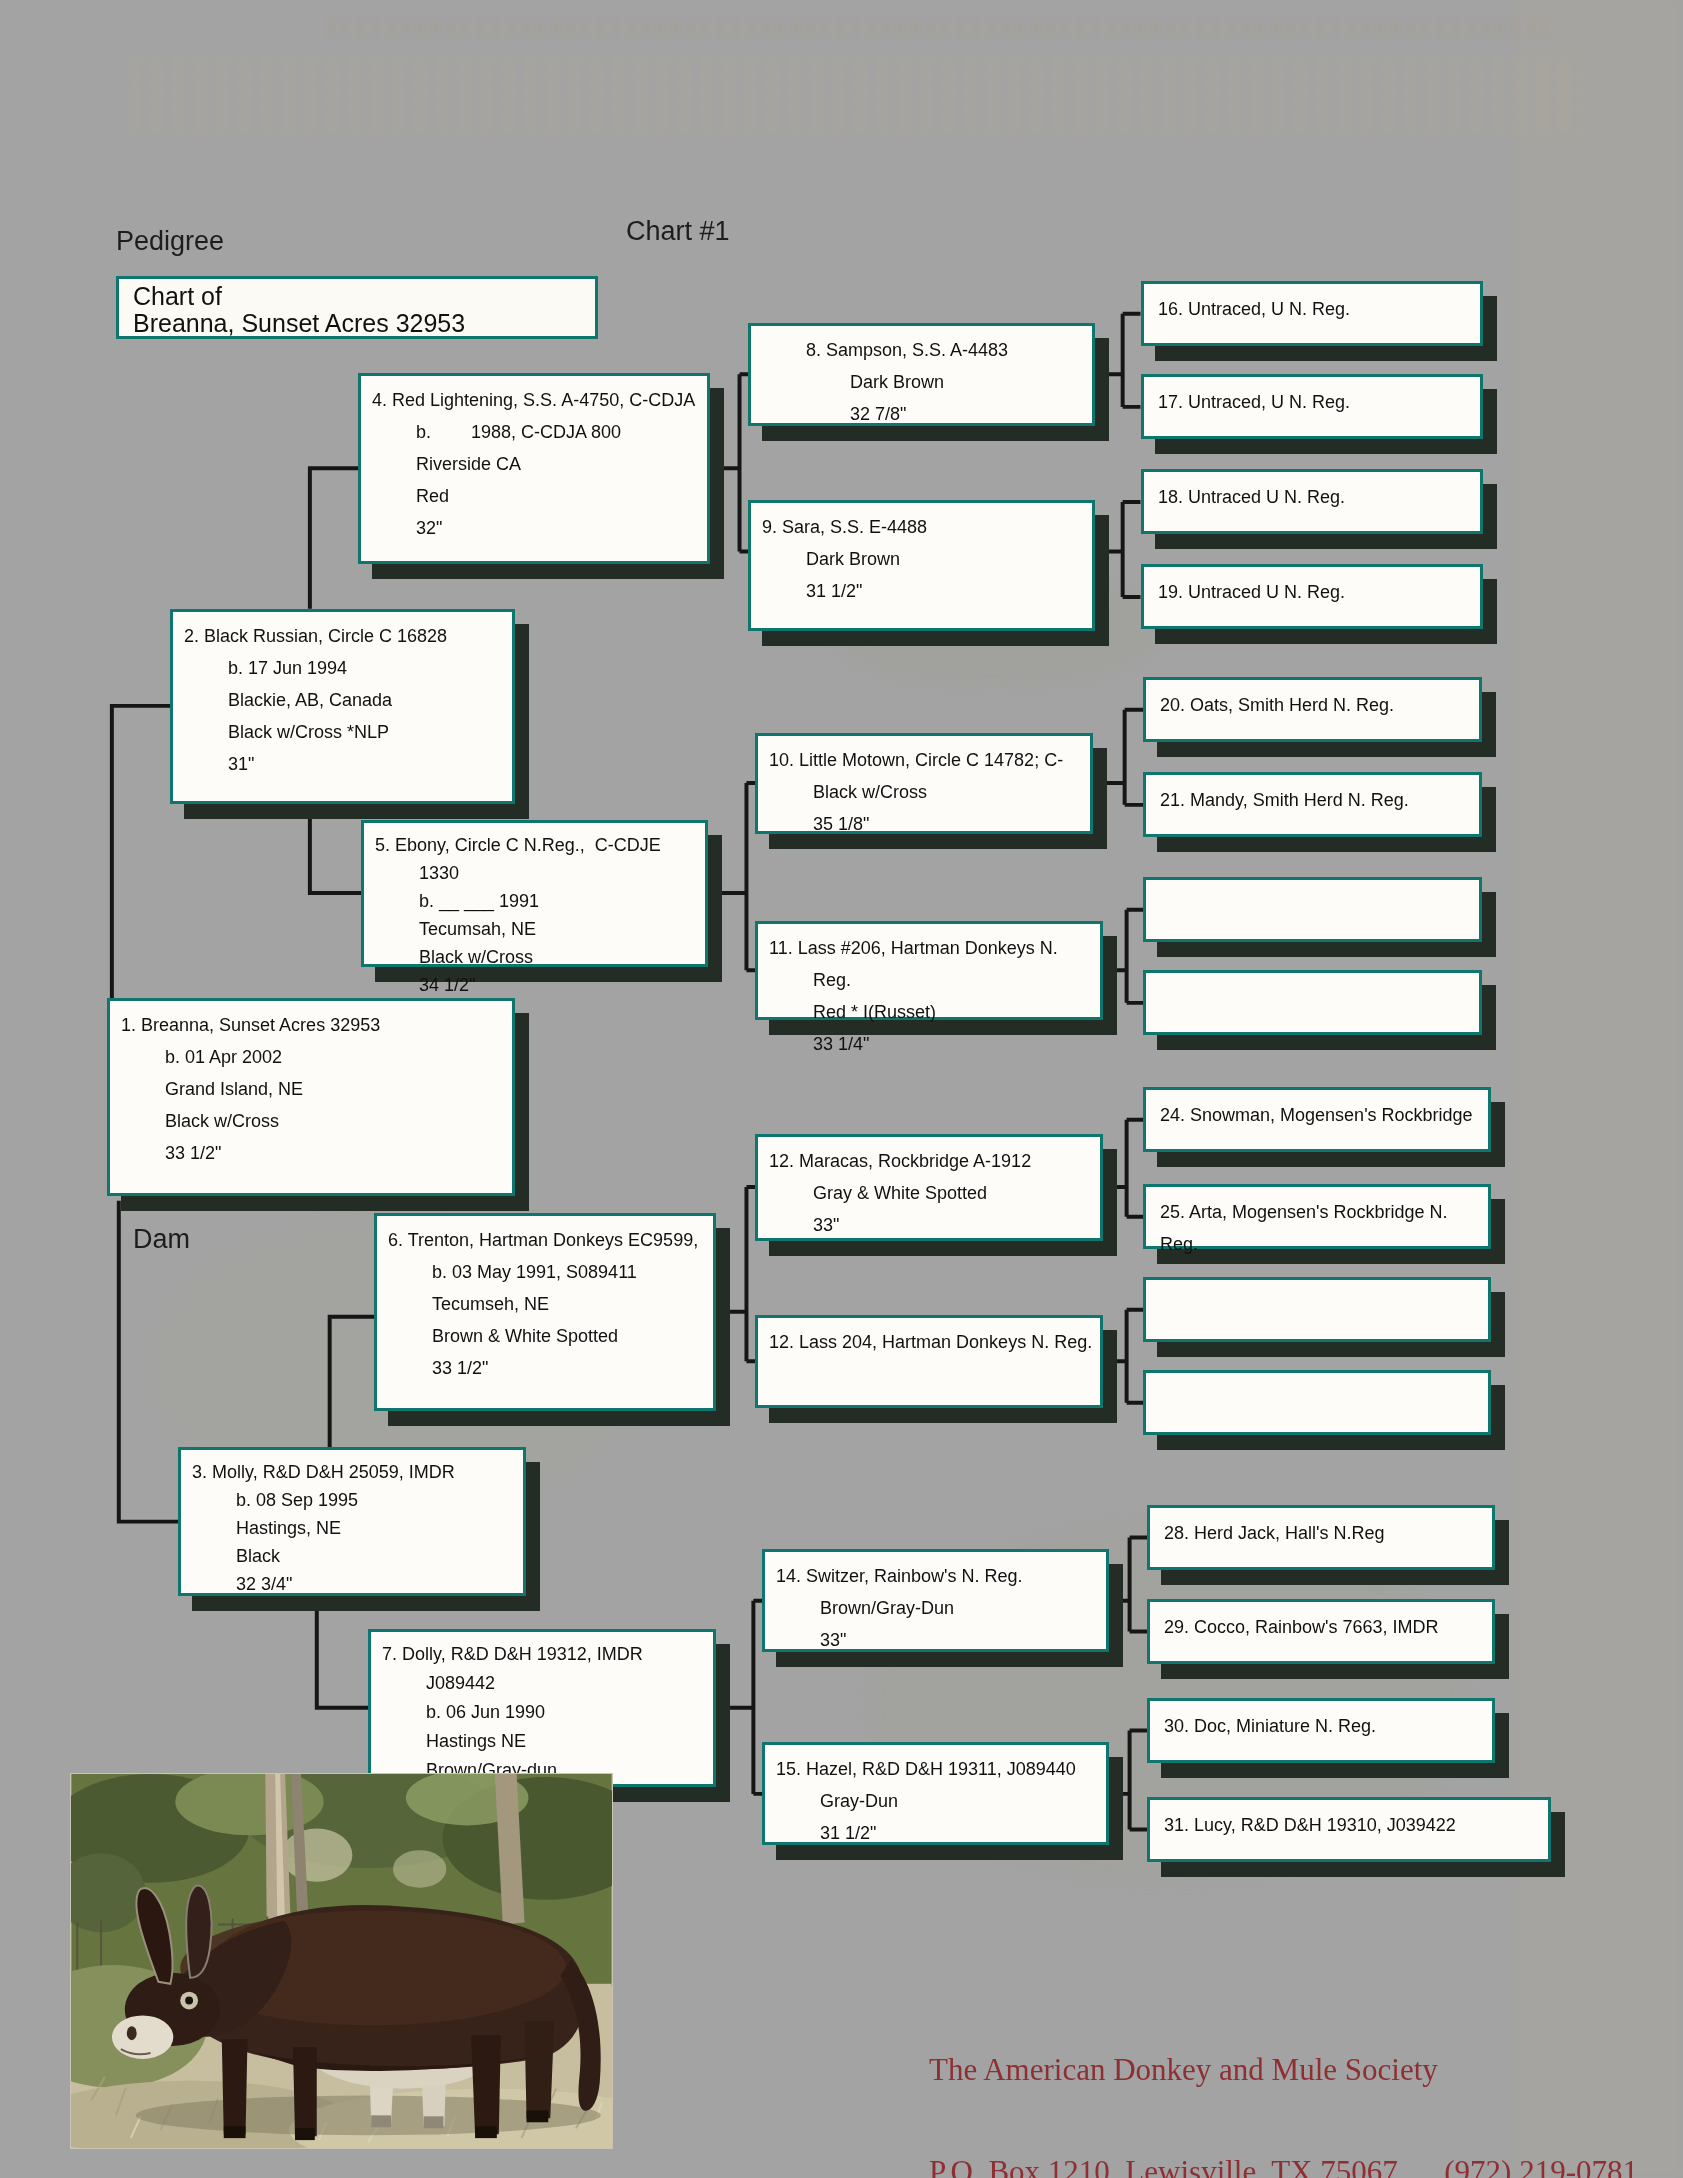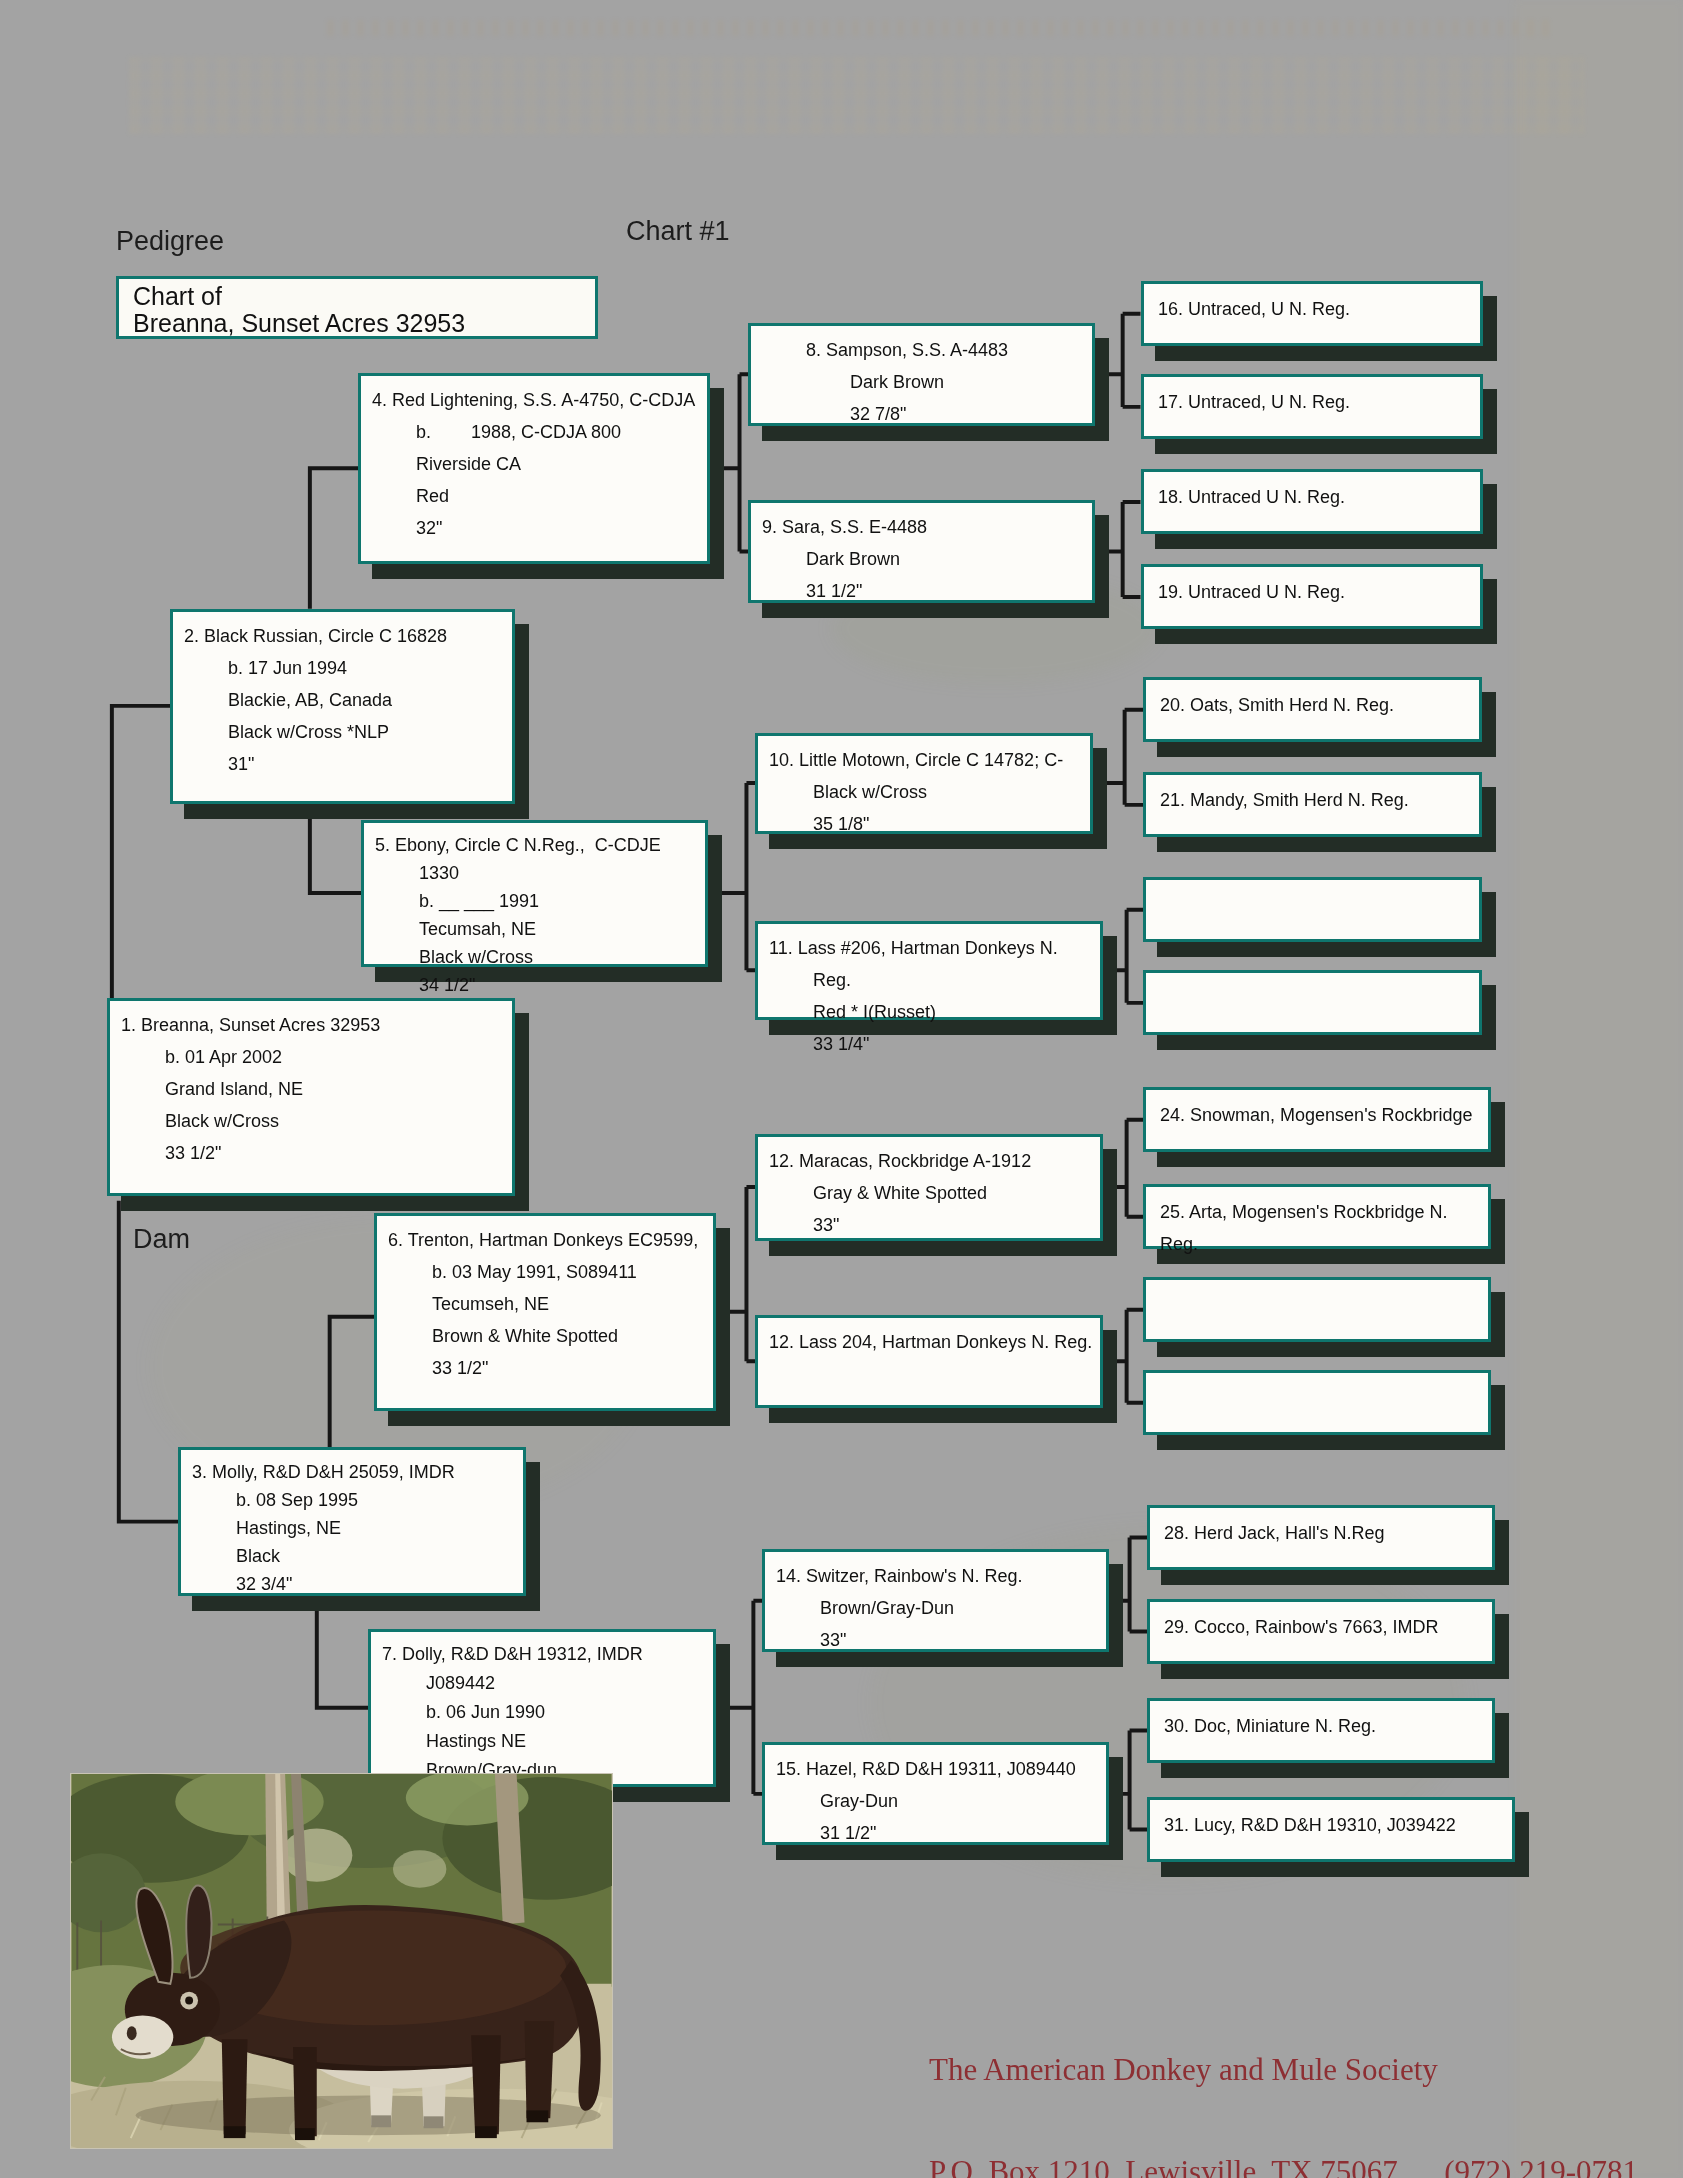--- a/index.html
+++ b/index.html
@@ -124,21 +124,21 @@
 Hastings NE
 Brown/Gray-dun
 34"</div>
     </div>
 
   <div class="pbox" style="left:748px;top:323px;width:347px;height:103px;padding-left:44px;">
     <div class="box-text">8. Sampson, S.S. A-4483
 Dark Brown
 32 7/8"</div>
     </div>
-  <div class="pbox" style="left:748px;top:500px;width:347px;height:103px;">
+  <div class="pbox" style="left:748px;top:500px;width:347px;height:131px;">
     <div class="box-text">9. Sara, S.S. E-4488
 Dark Brown
 31 1/2"</div>
     </div>
   <div class="pbox" style="left:755px;top:733px;width:338px;height:101px;">
     <div class="box-text">10. Little Motown, Circle C 14782; C-
 Black w/Cross
 35 1/8"</div>
     </div>
   <div class="pbox" style="left:755px;top:921px;width:348px;height:99px;">
@@ -203,21 +203,21 @@
     </div>
   <div class="pbox small" style="left:1147px;top:1505px;width:348px;height:65px;">
     <div class="box-text">28. Herd Jack, Hall's N.Reg</div>
     </div>
   <div class="pbox small" style="left:1147px;top:1599px;width:348px;height:65px;">
     <div class="box-text">29. Cocco, Rainbow's 7663, IMDR</div>
     </div>
   <div class="pbox small" style="left:1147px;top:1698px;width:348px;height:65px;">
     <div class="box-text">30. Doc, Miniature N. Reg.</div>
     </div>
-  <div class="pbox small" style="left:1147px;top:1797px;width:368px;height:65px;">
+  <div class="pbox small" style="left:1147px;top:1797px;width:404px;height:65px;">
     <div class="box-text">31. Lucy, R&amp;D D&amp;H 19310, J039422</div>
     </div>
 
   <div class="photo">
     <svg width="541" height="374" viewBox="0 0 546 378">
 
       <rect width="546" height="378" fill="#c9c1a1"></rect>
       <rect width="546" height="215" fill="#66743f"></rect>
       <ellipse cx="80" cy="55" rx="100" ry="55" fill="#4c5a31"></ellipse>
       <ellipse cx="300" cy="40" rx="130" ry="55" fill="#57663a"></ellipse>

